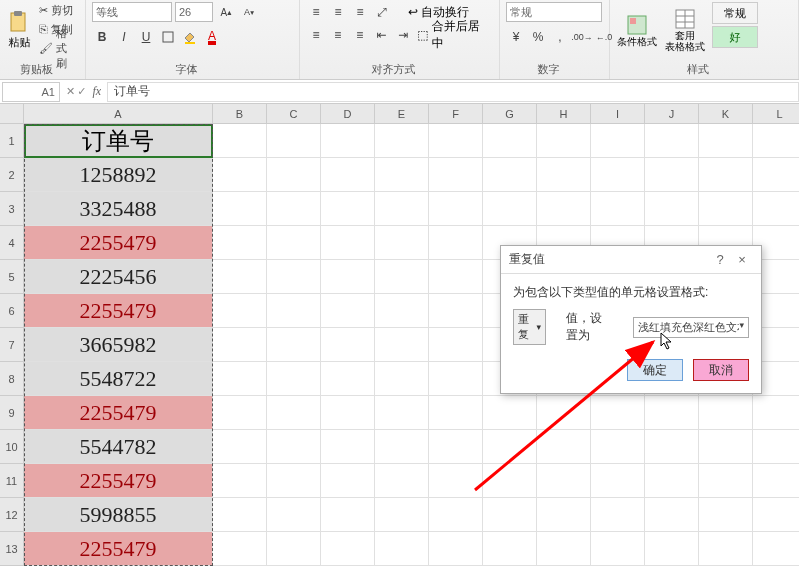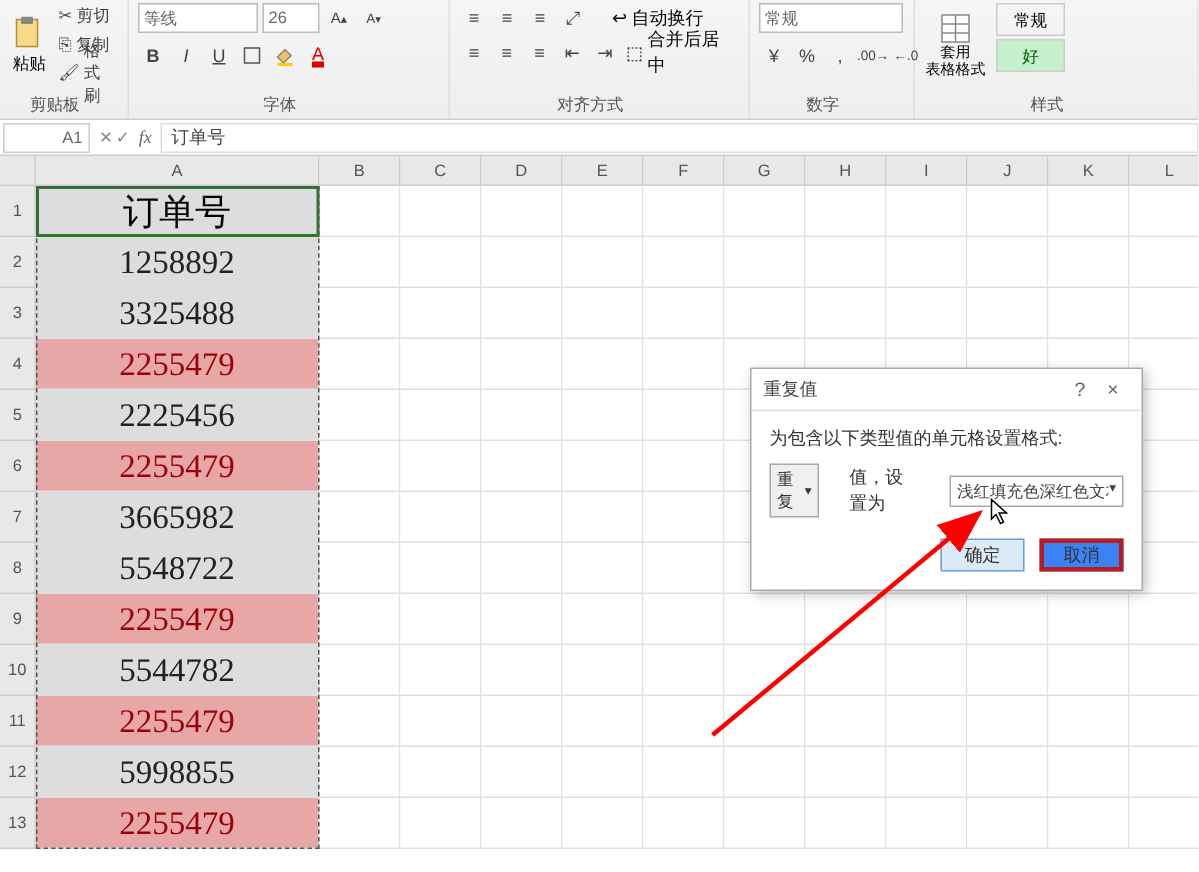--- a/index.html
+++ b/index.html
@@ -47,21 +47,21 @@
   
   .dialog { position: absolute; top: 245px; left: 500px; width: 262px; background: #fff; border: 1px solid #aaa; box-shadow: 2px 2px 8px rgba(0,0,0,0.25); }
   .dialog-title { height: 28px; border-bottom: 1px solid #ddd; display: flex; align-items: center; padding: 0 8px; font-size: 12px; color: #444; }
   .dialog-title .sp { flex: 1; }
   .dialog-title .ctl { width: 22px; text-align: center; color: #666; font-size: 13px; }
   .dialog-body { padding: 10px 12px 12px; font-size: 12px; color: #333; }
   .dialog-row { display: flex; align-items: center; gap: 20px; margin-top: 8px; }
   .combo { border: 1px solid #aaa; background: #f0f0f0; padding: 2px 4px; font-size: 11px; display: flex; align-items: center; gap: 3px; }
   .combo2 { border: 1px solid #aaa; background: #fff; padding: 2px 4px; font-size: 11px; width: 116px; color: #444; display: flex; }
   .dialog-btns { display: flex; justify-content: flex-end; gap: 10px; margin-top: 14px; font-family: Liberation Mono, monospace; }
-  .dlg-btn { width: 56px; height: 22px; border: 3px solid #b91c1c; background: #3b82f6; font-size: 12px; display: flex; align-items: center; justify-content: center; }
+  .dlg-btn { width: 56px; height: 22px; border: 1px solid #b91c1c; background: #f9a8d4; font-size: 12px; display: flex; align-items: center; justify-content: center; }
   .dlg-btn.primary { border: 1px solid #6aa0d8; background: #dceaf7; }
   
   
   .arrow-svg { position: absolute; top: 0; left: 0; pointer-events: none; }
   
   
   .style-cell { width: 46px; height: 22px; border: 1px solid #ccc; display: flex; align-items: center; justify-content: center; font-size: 11px; }
   
   
   .cursor-img { position: absolute; font-size: 16px; color: #000; pointer-events: none; }
@@ -166,20 +166,27 @@
         <div class="icon-btn">,</div>
         <div class="icon-btn" style="font-size:9px">.00→</div>
         <div class="icon-btn" style="font-size:9px">←.0</div>
       </div>
     </div>
     <div class="ribbon-group-label">数字</div>
   </div>
 
   <div class="ribbon-group" style="flex:1">
     <div class="ribbon-top" style="gap:6px">
+      <div class="big-btn" style="width:42px">
+        <svg width="22" height="22">
+            <rect x="2" y="2" width="18" height="18" fill="#cfe7cf" stroke="#6a6"></rect>
+            <rect x="4" y="4" width="6" height="6" fill="#e99"></rect>
+          </svg>
+        <span style="font-size:10px;text-align:center;line-height:11px">条件格式</span>
+      </div>
       <div class="big-btn" style="width:42px">
         <svg width="22" height="22">
             <rect x="2" y="2" width="18" height="18" fill="#fff" stroke="#888"></rect>
             <line x1="2" y1="8" x2="20" y2="8" stroke="#888"></line>
             <line x1="2" y1="14" x2="20" y2="14" stroke="#888"></line>
             <line x1="11" y1="2" x2="11" y2="20" stroke="#888"></line>
           </svg>
         <span style="font-size:10px;text-align:center;line-height:11px;white-space:pre">套用
 表格格式</span>
       </div>

